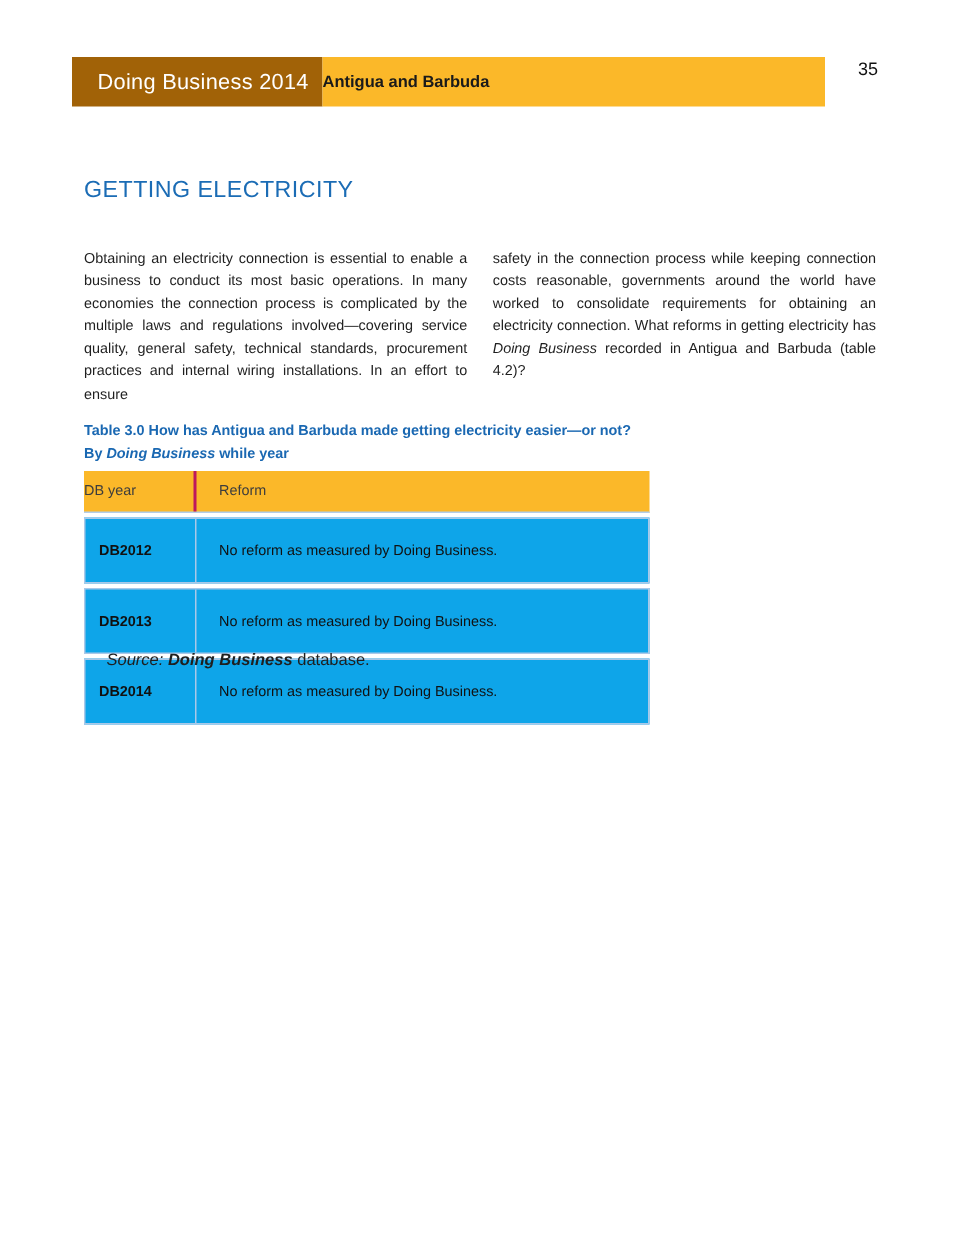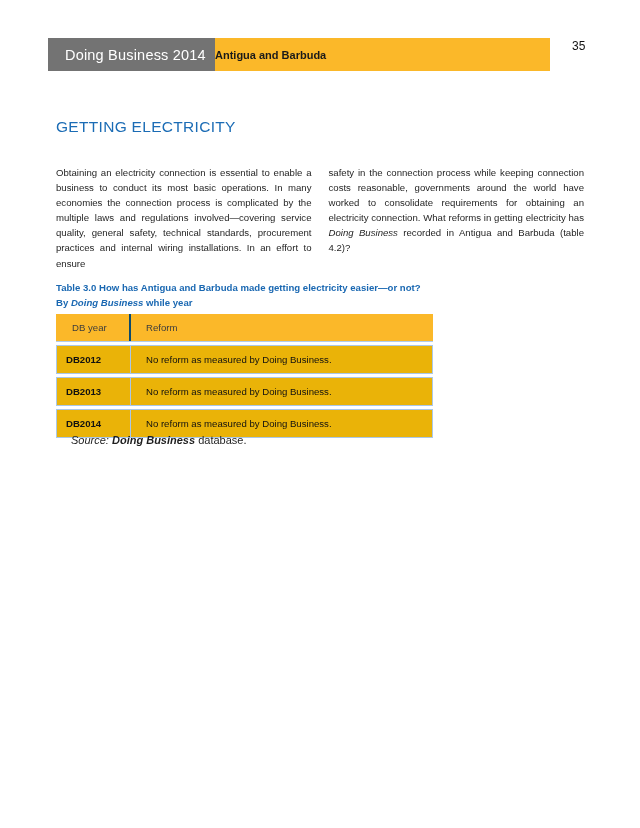--- a/index.html
+++ b/index.html
@@ -9,21 +9,21 @@
     font-family: "Liberation Sans", "DejaVu Sans", sans-serif;
     position: relative;
     color: #1f1f1f;
     overflow: hidden;
   }
   .page { position: absolute; inset: 0; background: #ffffff; }
 
   
   .topbar { position: absolute; left: 48px; top: 38px; display: flex; height: 33px; }
   .brand-box {
-    background: #737373; width: 167px; height: 33px;
+    background: #a16207; width: 167px; height: 33px;
     display: flex; align-items: center; padding-left: 17px;
     color: #ffffff; font-size: 14.5px; font-weight: 400; letter-spacing: 0.2px;
   }
   .country-box {
     background: #FBB829; width: 335px; height: 33px;
     display: flex; align-items: center; 
     color: #1a1a1a; font-size: 11px; font-weight: 700;
   }
   .page-number {
     position: absolute; left: 572px; top: 39px;
@@ -52,25 +52,25 @@
     position: absolute; left: 56px; top: 280px; width: 460px;
     color: #1A68B2; font-size: 9.6px; font-weight: 700; line-height: 15px;
   }
 
   
   .tbl { position: absolute; left: 56px; top: 314px; width: 377px; font-size: 9.6px; }
   .tbl-header {
     display: flex; height: 28px; background: #FBB829;
     border-bottom: 1px solid #b3cde9; color: #3d3d3d;
   }
-  .th-year { width: 75px; display: flex; align-items: center; padding-left: 16px; border-right: 2px solid #0c4a6e; }
+  .th-year { width: 75px; display: flex; align-items: center; padding-left: 0; border-right: 2px solid #be185d; }
   .th-reform { flex: 1; display: flex; align-items: center; padding-left: 15px; }
   .tbl-row {
-    display: flex; height: 29px; margin-top: 3px;
-    background: #eab308; border: 1px solid #aac8e8;
+    display: flex; height: 44px; margin-top: 3px;
+    background: #0ea5e9; border: 1px solid #aac8e8;
   }
   .td-year {
     width: 74px; display: flex; align-items: center; padding-left: 9px;
     border-right: 1px solid #aac8e8; font-weight: 700; color: #111111;
   }
   .td-reform { flex: 1; display: flex; align-items: center; padding-left: 15px; color: #111111; }
 
   
   .source-note {
     position: absolute; left: 56px; top: 434px;

